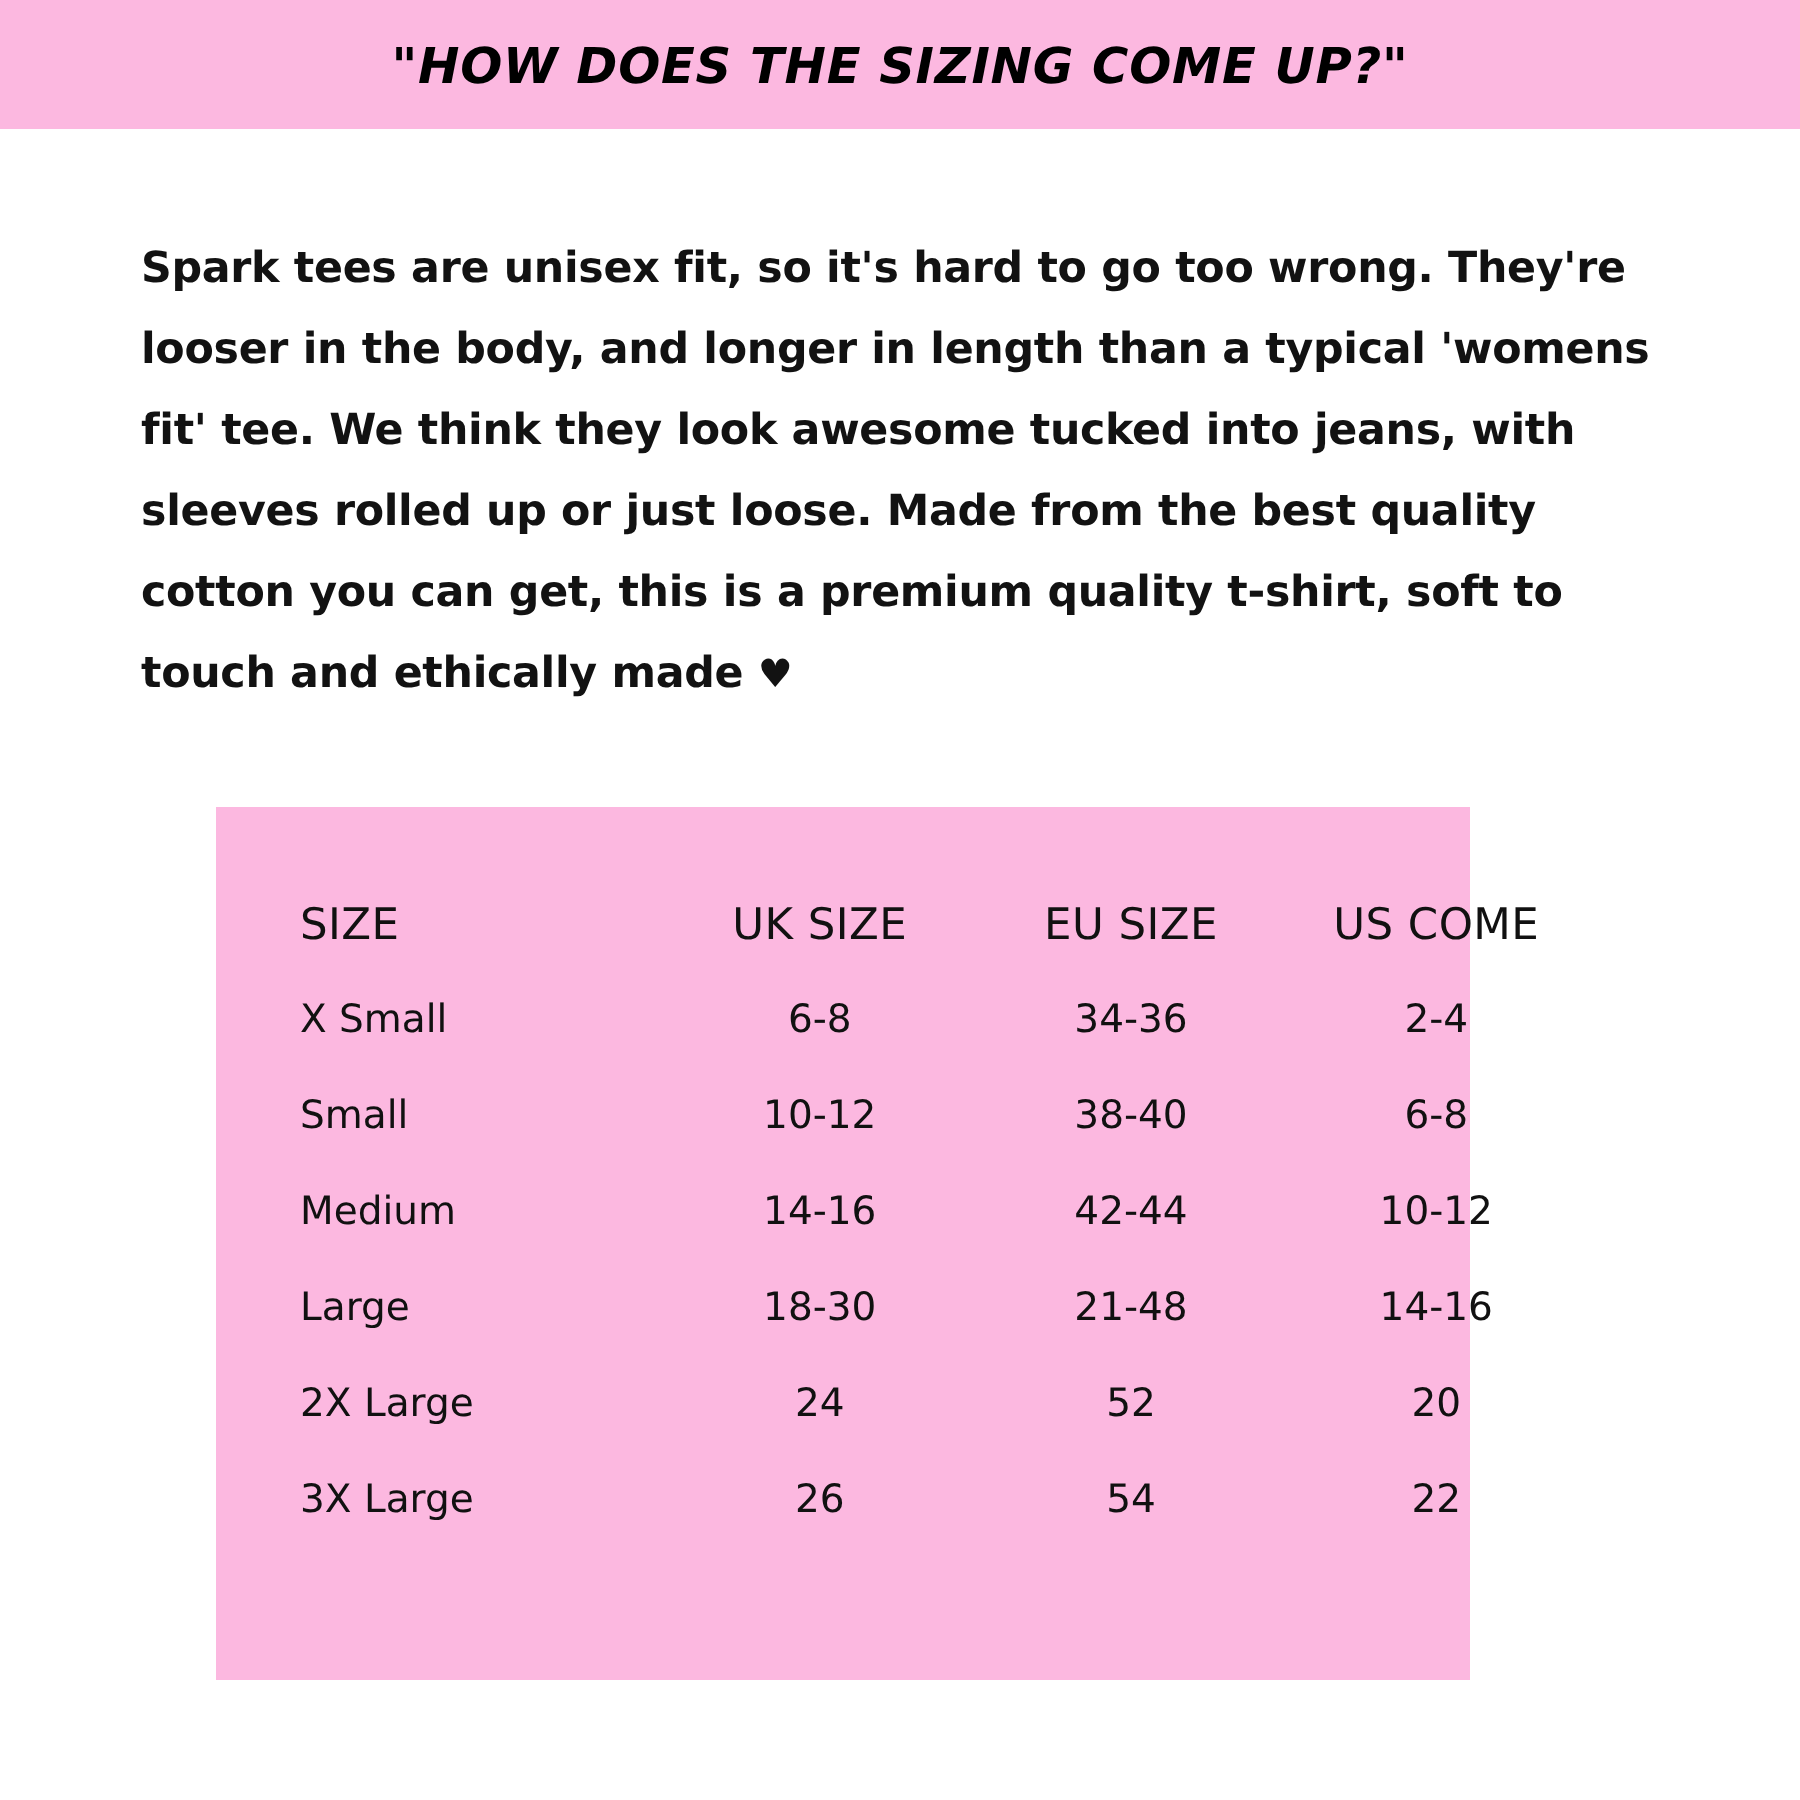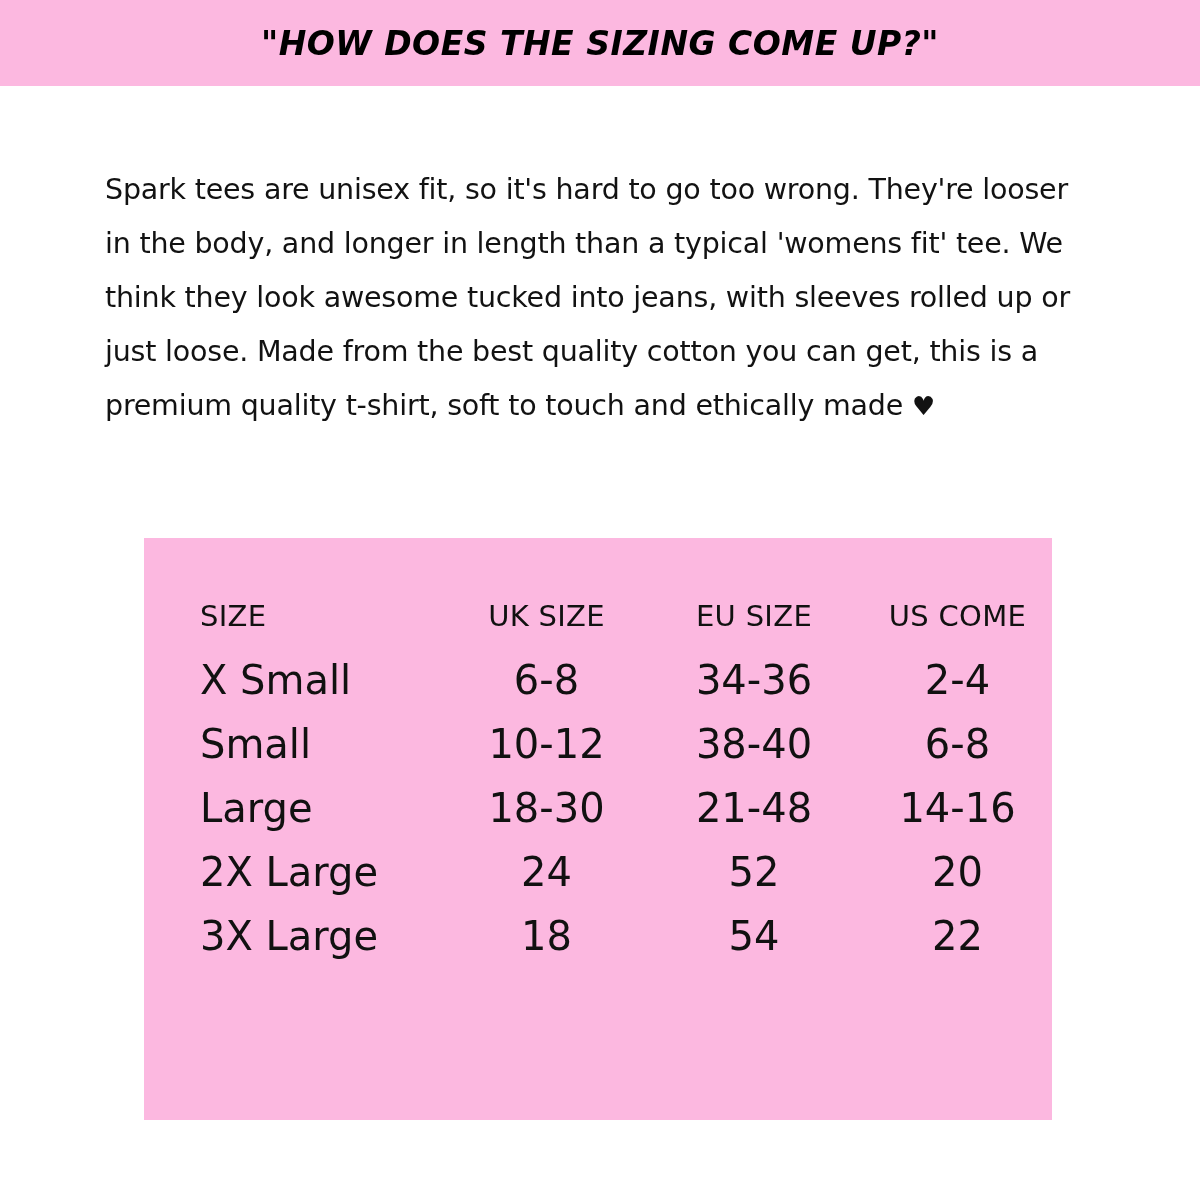--- a/index.html
+++ b/index.html
@@ -37,58 +37,58 @@
     font-style: italic;
     font-size: 33px;
     letter-spacing: 0.5px;
     color: #000000;
     text-align: center;
     white-space: nowrap;
   }
 
   
   .body-copy {
-    margin: 17px;
+    margin: 6px;
     padding: 60px 88px 0 88px;
     font-family: "DejaVu Sans", sans-serif;
     font-size: 28.5px;
     line-height: 54px;
     color: #121212;
-    font-weight: 400;
+    font-weight: 700;
     letter-spacing: -0.2px;
     max-width: 1030px;
     box-sizing: content-box;
   }
   .heart {
     font-size: 26px;
     line-height: 1;
   }
 
   
   .table-wrap {
     position: absolute;
     left: 144px;
     top: 538px;
-    width: 908px;
+    width: 836px;
     height: 582px;
     background: #fcb8e0;
     box-sizing: border-box;
     padding: 46px 12px 0 0;
   }
   table.size-table {
     width: 100%;
     border-collapse: collapse;
     table-layout: fixed;
   }
   table.size-table th,
   table.size-table td {
     font-family: "DejaVu Sans", sans-serif;
     font-weight: 400;
     color: #111111;
-    font-size: 40px;
+    font-size: 26px;
     line-height: 64px;
     height: 64px;
     padding: 0;
     text-align: center;
     white-space: nowrap;
   }
   table.size-table th.col-size,
   table.size-table td.col-size {
     text-align: left;
     padding-left: 56px;
@@ -139,34 +139,40 @@
           <td>34-36</td>
           <td>2-4</td>
         </tr>
         <tr>
           <td class="col-size">Small</td>
           <td>10-12</td>
           <td>38-40</td>
           <td>6-8</td>
         </tr>
         <tr>
+          <td class="col-size">Medium</td>
+          <td>14-16</td>
+          <td>42-44</td>
+          <td>10-12</td>
+        </tr>
+        <tr>
           <td class="col-size">Large</td>
           <td>18-30</td>
           <td>21-48</td>
           <td>14-16</td>
         </tr>
         <tr>
           <td class="col-size">2X Large</td>
           <td>24</td>
           <td>52</td>
           <td>20</td>
         </tr>
         <tr>
           <td class="col-size">3X Large</td>
-          <td>18</td>
+          <td>26</td>
           <td>54</td>
           <td>22</td>
         </tr>
       </tbody>
     </table>
   </div>
 
 </div>
 
 </body></html>

